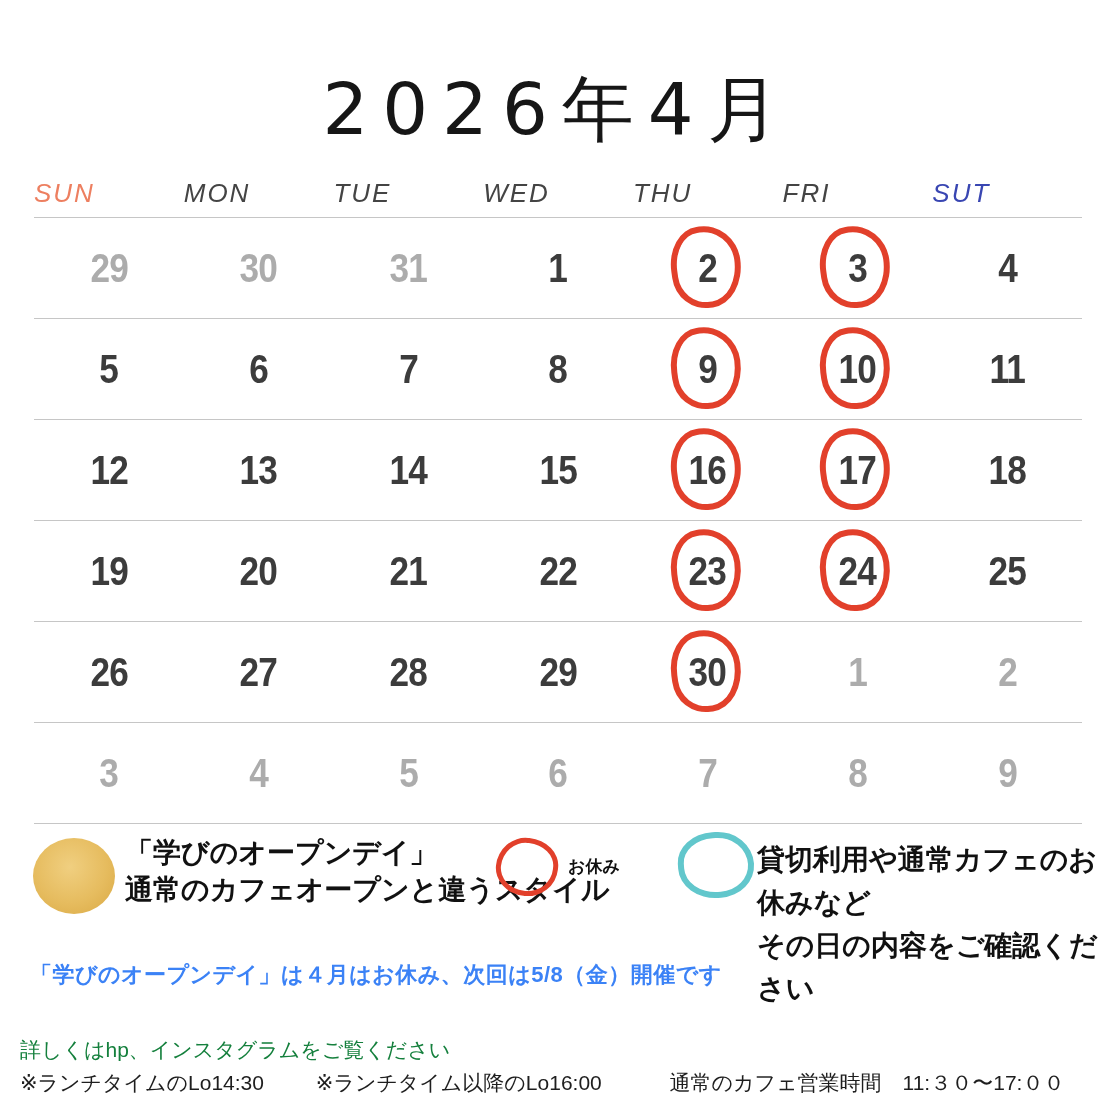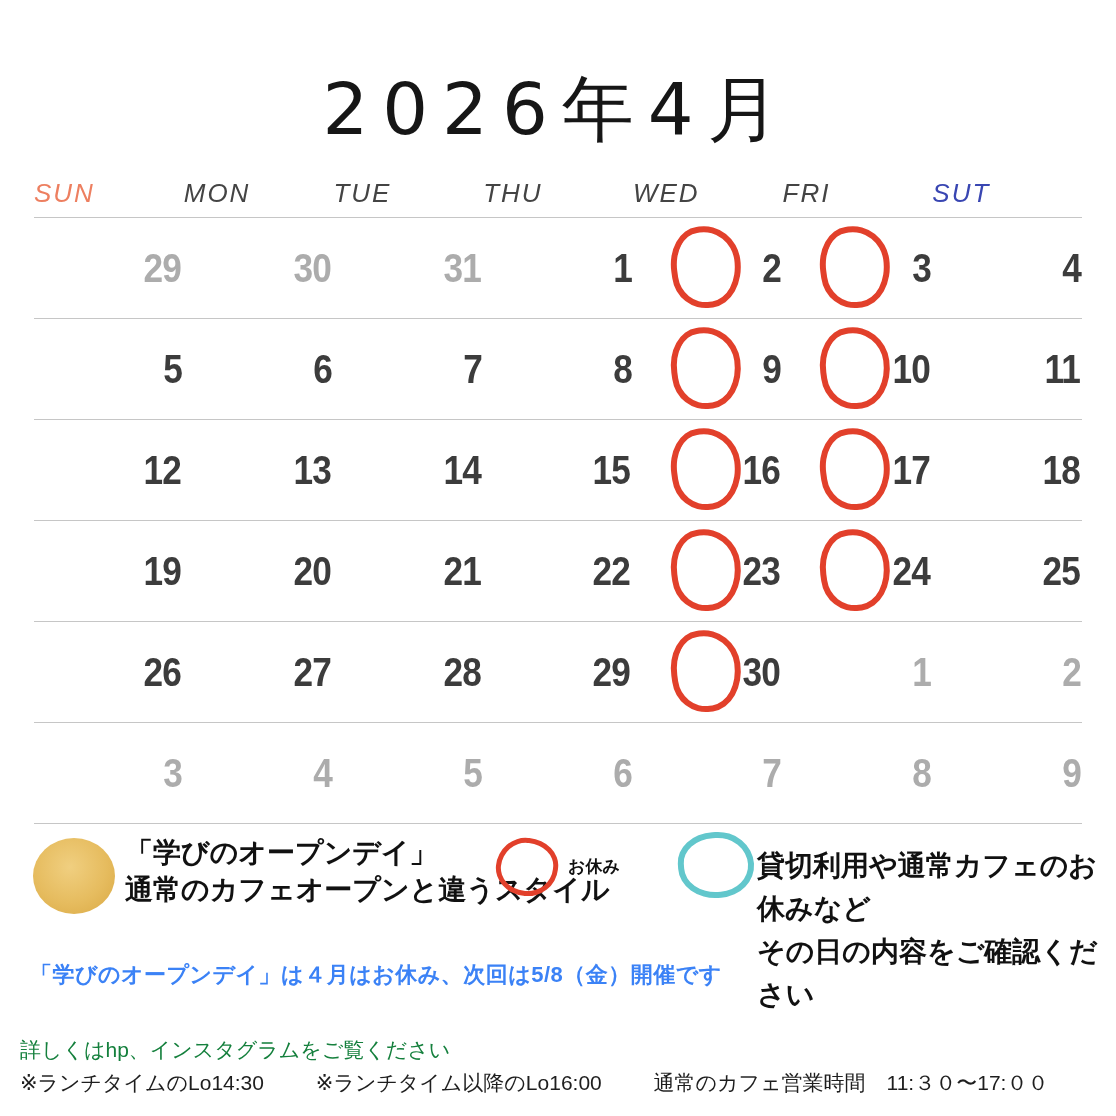--- a/index.html
+++ b/index.html
@@ -22,21 +22,21 @@
     font-family:"DejaVu Sans","Liberation Sans",sans-serif;
   }
   
   .calendar{position:absolute;left:34px;right:34px;top:172px;}
   .wrow{display:flex;height:46px;border-bottom:1.5px solid var(--line);}
   .wd{flex:1;font-size:26px;font-style:italic;letter-spacing:2px;
       color:var(--weekday);font-weight:400;padding-top:6px;}
   .wd.sun{color:var(--sun);}
   .wd.sat{color:var(--sat);}
   .grow{display:flex;height:101px;border-bottom:1.5px solid var(--line);}
-  .cell{flex:1;position:relative;display:flex;align-items:center;justify-content:flex-end;}
+  .cell{flex:1;position:relative;display:flex;align-items:center;justify-content:center;}
   .num{display:inline-block;font-size:40px;font-weight:700;color:var(--date);
        transform:scaleX(.88);letter-spacing:-1px;}
   .num.muted{color:var(--muted);}
   .ring{
     position:absolute;left:50%;top:50%;width:70px;height:82px;margin:-42px 0 0 -37px;
     border:6px solid var(--closed-ring);
     border-radius:46% 54% 50% 50% / 52% 48% 56% 44%;
     transform:rotate(-8deg);
   }
   .ring::after{
@@ -59,42 +59,42 @@
   .red-ring-s::after{content:"";position:absolute;inset:-3px;border:2px solid var(--closed-ring);
     border-radius:inherit;opacity:.5;transform:rotate(-5deg);}
   .lg-closed{left:568px;top:22px;font-size:17px;}
   .teal-ring{
     position:absolute;left:678px;top:6px;width:76px;height:66px;
     border:6px solid var(--reserved-ring);border-radius:50% 50% 48% 52% / 46% 54% 50% 50%;
     transform:rotate(-4deg);
   }
   .teal-ring::after{content:"";position:absolute;inset:-3px;border:2px solid var(--reserved-ring);
     border-radius:inherit;opacity:.5;transform:rotate(5deg);}
-  .lg-reserved{left:757px;top:18px;line-height:43px;}
+  .lg-reserved{left:757px;top:12px;line-height:43px;}
   
   .notice{position:absolute;left:30px;top:960px;font-weight:700;font-size:22px;color:#3b82f6;letter-spacing:.5px;}
   .info{position:absolute;left:20px;top:1036px;font-size:21px;color:#15803d;}
   .hours{position:absolute;left:20px;top:1069px;font-size:21px;color:#1e1e1e;}
   .hours span{margin-right:46px;}
-  .hours span:last-child{margin-right:0;}
+  .hours span:last-child{margin-right:0;margin-left:16px;}
 </style>
 </head>
 <body>
 
 <div class="page">
 
   <div class="title">2026年4月</div>
 
   <div class="calendar">
     <div class="wrow">
         <div class="wd sun">SUN</div>
         <div class="wd ">MON</div>
         <div class="wd ">TUE</div>
+        <div class="wd ">WED</div>
         <div class="wd ">THU</div>
-        <div class="wd ">WED</div>
         <div class="wd ">FRI</div>
         <div class="wd sat">SUT</div>
       </div>
     <div>
         <div class="grow">
           <div class="cell">
             <span class="num muted">29</span>
           </div>
           <div class="cell">
             <span class="num muted">30</span>

